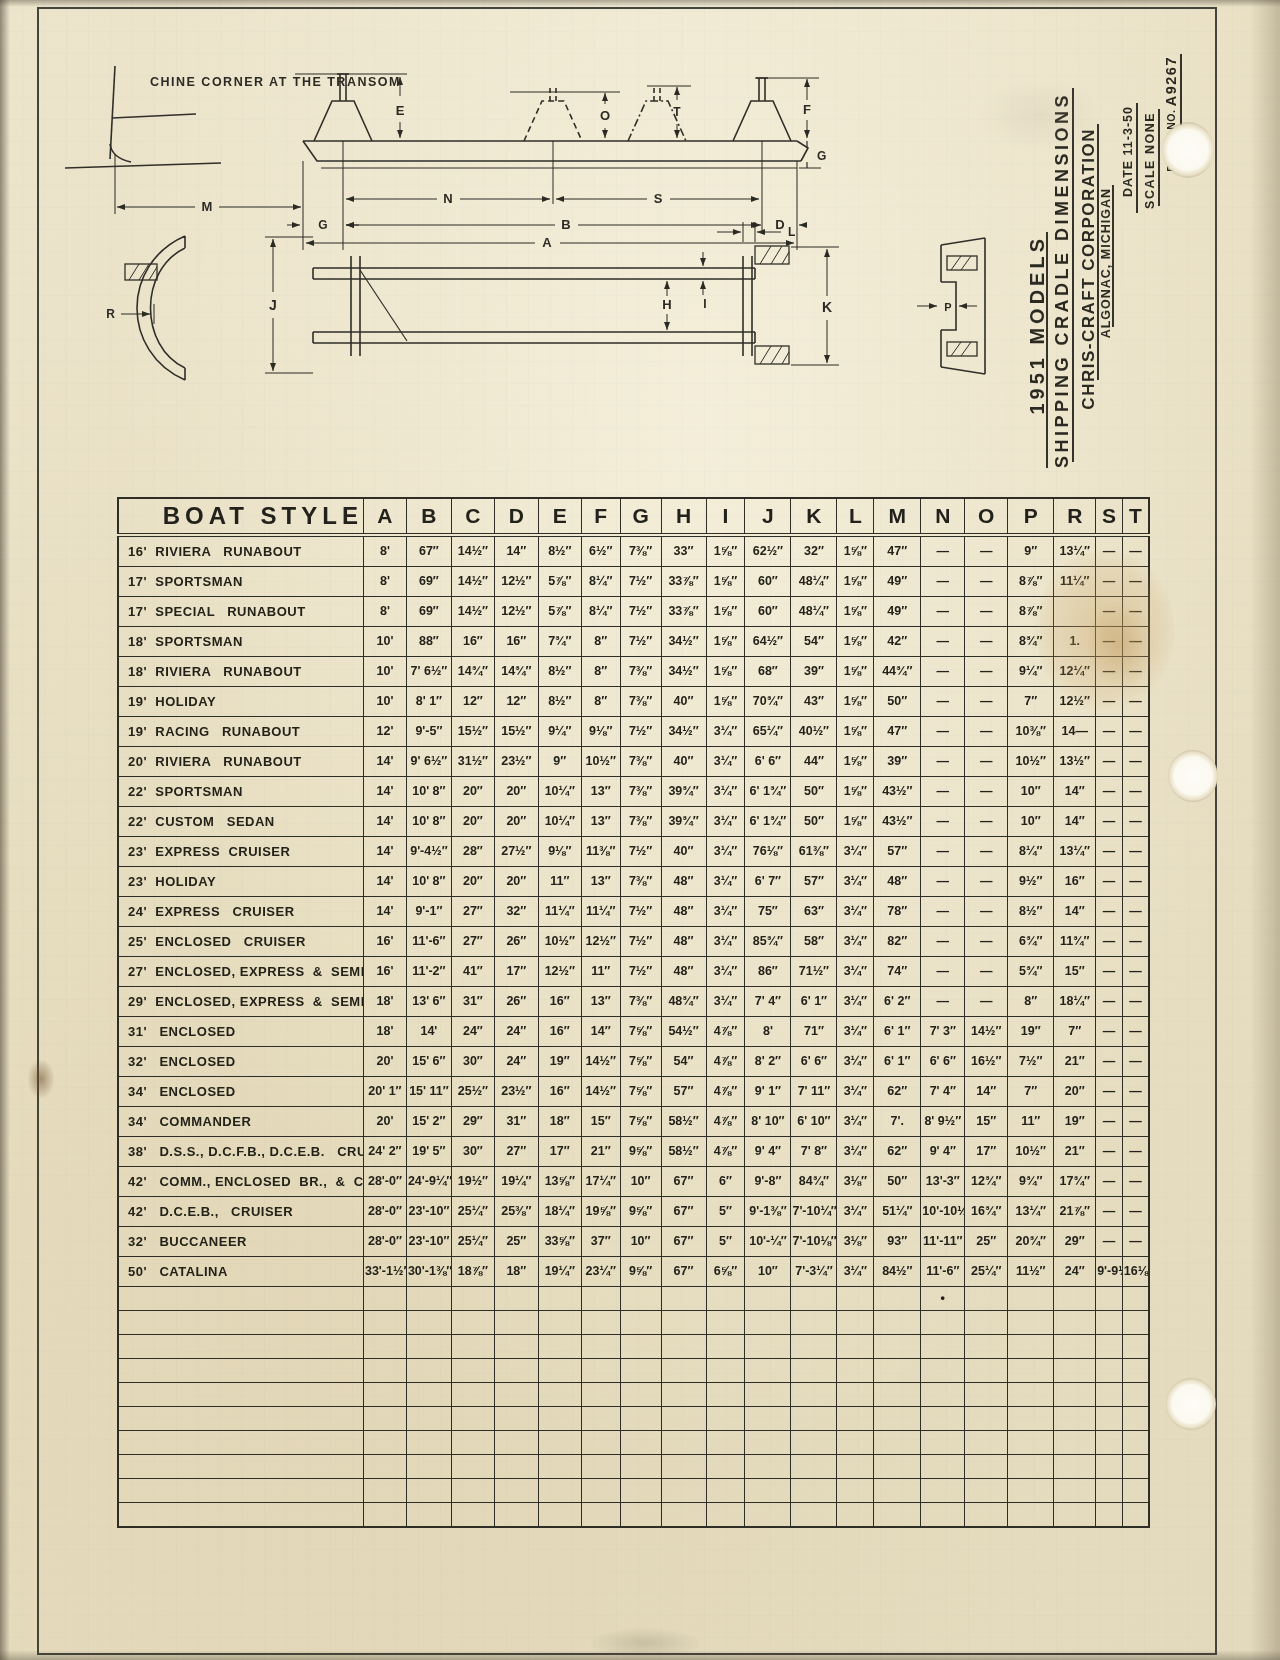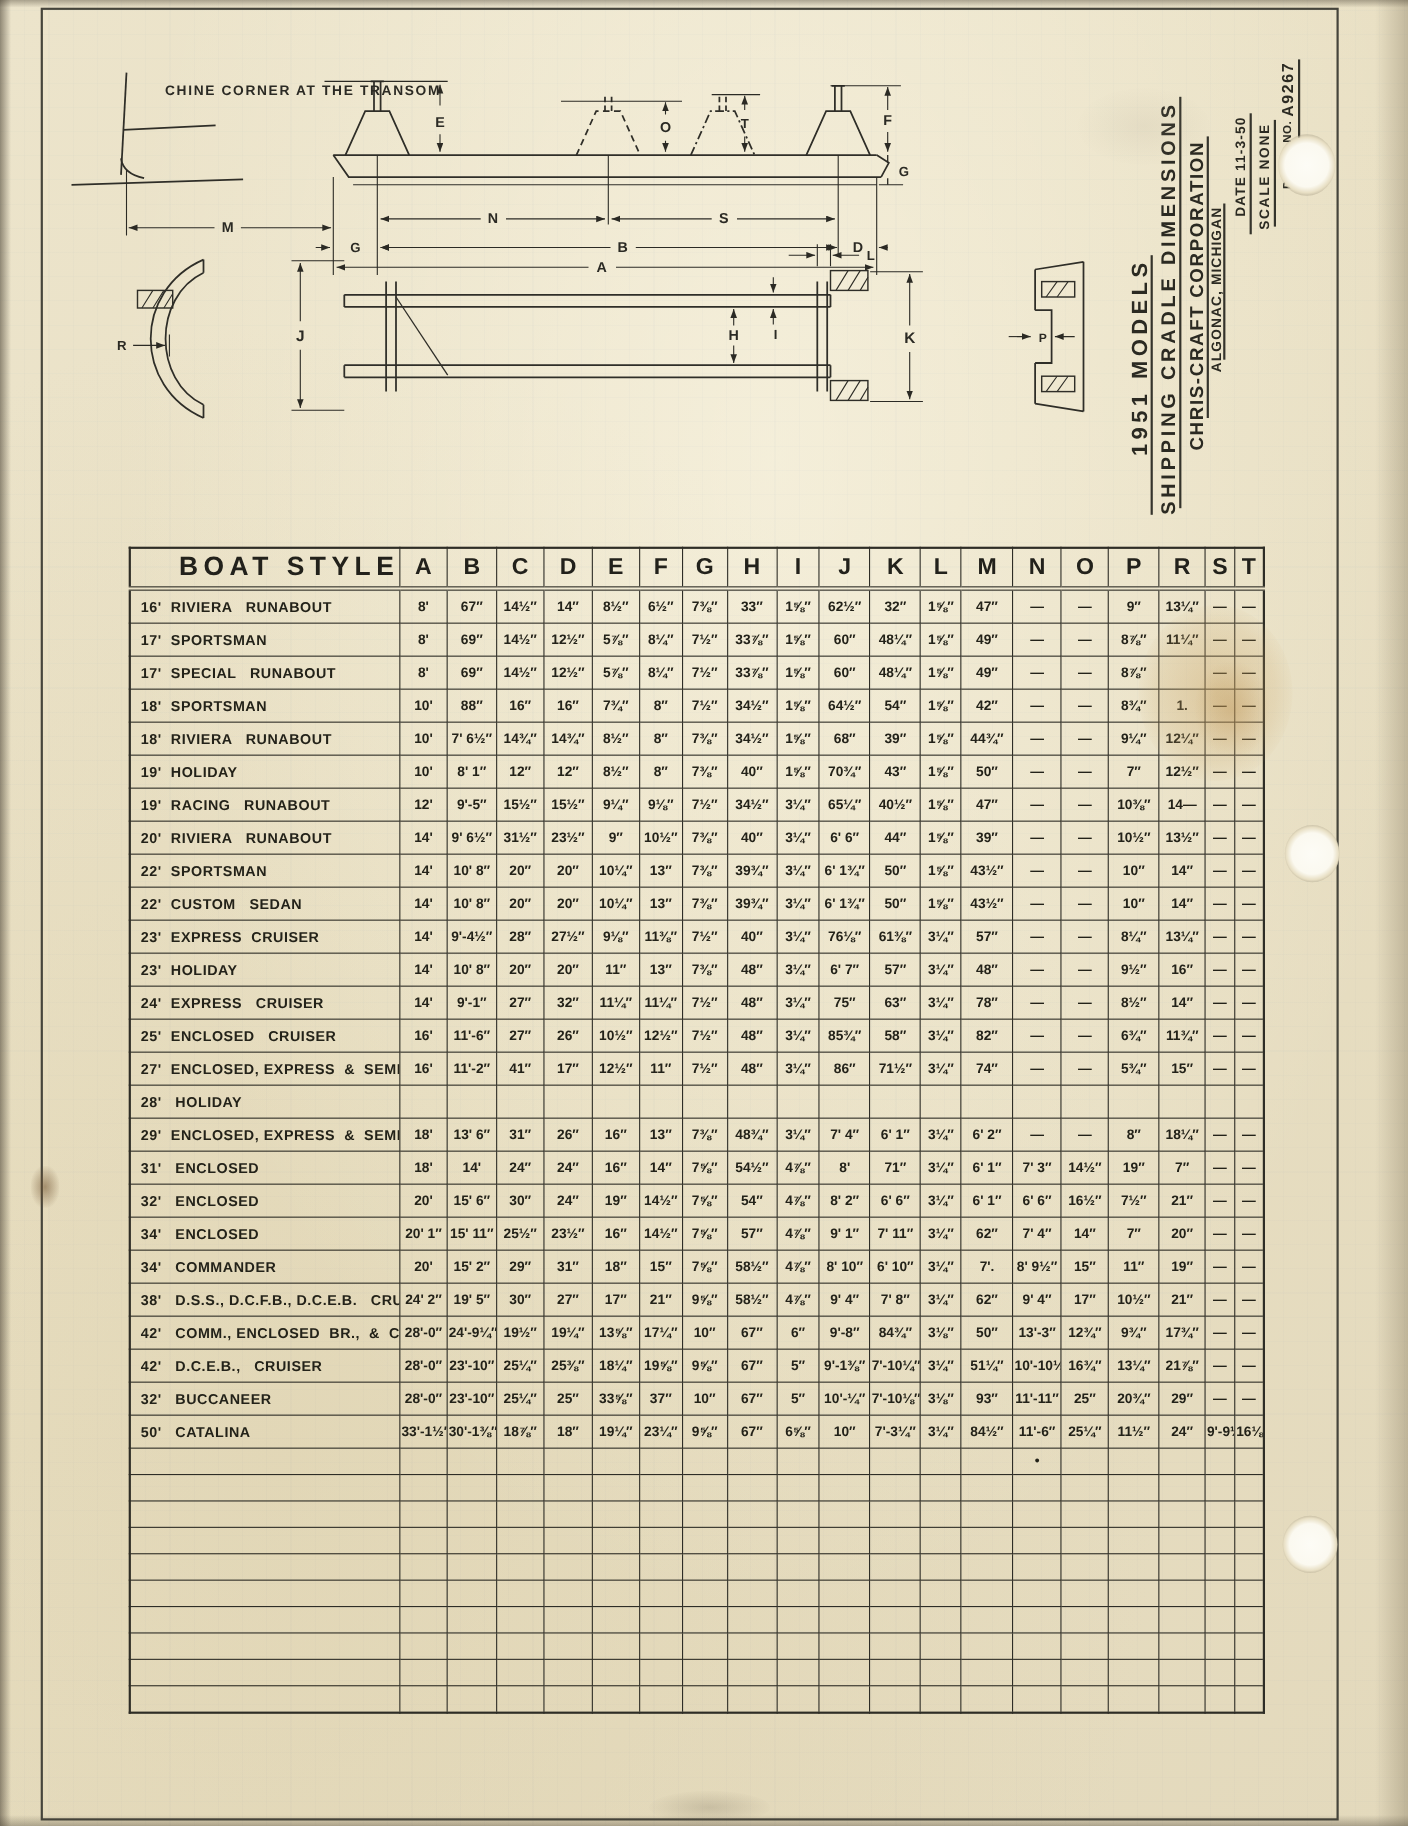--- a/index.html
+++ b/index.html
@@ -636,42 +636,20 @@
           <td>3¼″</td>
           <td>74″</td>
           <td>—</td>
           <td>—</td>
           <td>5¾″</td>
           <td>15″</td>
           <td>—</td>
           <td>—</td>
         </tr>
         <tr>
-          <td class="lbl">28'   HOLIDAY</td>
-          <td></td>
-          <td></td>
-          <td></td>
-          <td></td>
-          <td></td>
-          <td></td>
-          <td></td>
-          <td></td>
-          <td></td>
-          <td></td>
-          <td></td>
-          <td></td>
-          <td></td>
-          <td></td>
-          <td></td>
-          <td></td>
-          <td></td>
-          <td></td>
-          <td></td>
-        </tr>
-        <tr>
           <td class="lbl">29'  ENCLOSED, EXPRESS  &amp;  SEMI.</td>
           <td>18'</td>
           <td>13' 6″</td>
           <td>31″</td>
           <td>26″</td>
           <td>16″</td>
           <td>13″</td>
           <td>7⅜″</td>
           <td>48¾″</td>
           <td>3¼″</td>

